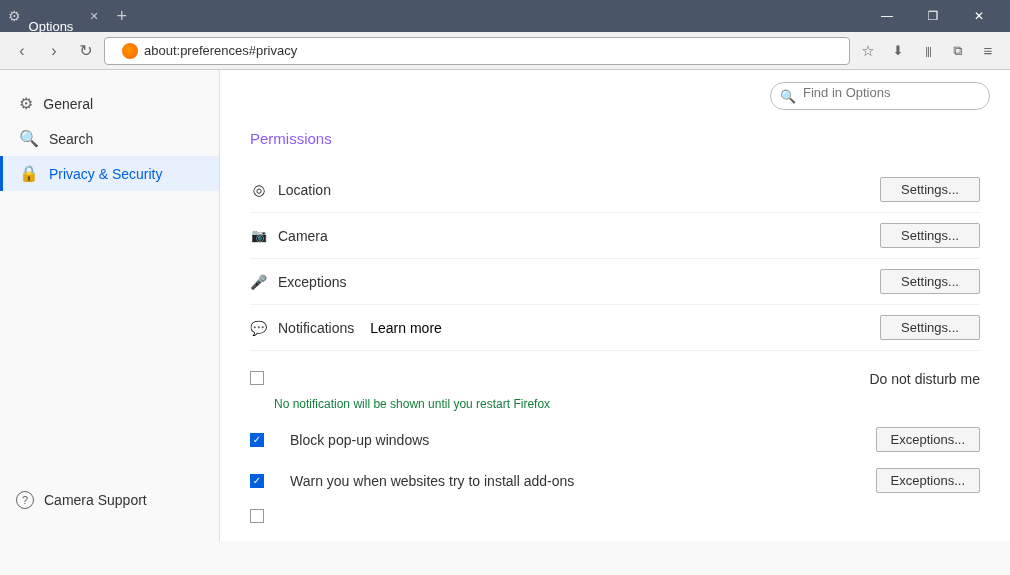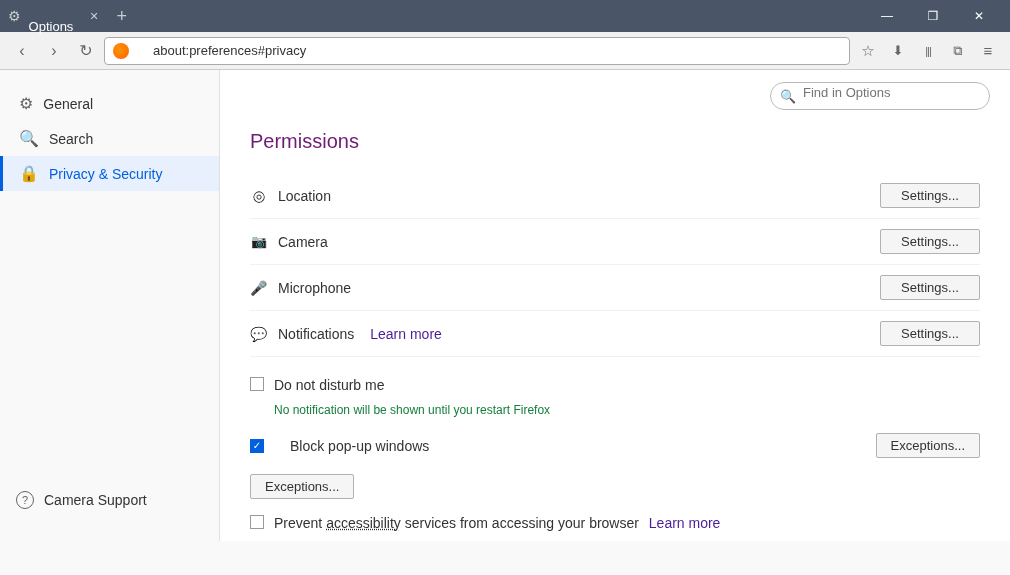--- a/index.html
+++ b/index.html
@@ -35,22 +35,22 @@
       font-size: 16px;
     }
     .address-bar {
       flex: 1;
       height: 28px;
       border: 1px solid #aaa;
       border-radius: 4px;
       background: #fff;
       display: flex;
       align-items: center;
-      padding: 0 8px;
-      gap: 24px;
+      padding: 0 17px;
+      gap: 6px;
       font-size: 13px;
       color: #333;
     }
     .firefox-logo {
       width: 16px;
       height: 16px;
       border-radius: 50%;
       background: radial-gradient(circle at 40% 40%, #ff9500, #ff6000);
       flex-shrink: 0;
     }
@@ -152,23 +152,23 @@
     }
     .find-icon {
       position: absolute;
       left: 10px;
       color: #999;
       font-size: 13px;
     }
 
     
     .section-title {
-      font-size: 20px;
+      font-size: 15px;
       font-weight: 300;
-      color: #701a75;
+      color: #8b5cf6;
       margin-bottom: 20px;
       margin-top: 40px;
     }
     .permission-row {
       display: flex;
       align-items: center;
       justify-content: space-between;
       padding: 10px 0;
       border-bottom: 1px solid #f0f0f0;
     }
@@ -184,28 +184,29 @@
       background: #f5f5f5;
       border: 1px solid #b1b1b1;
       border-radius: 2px;
       padding: 4px 14px;
       font-size: 13px;
       cursor: pointer;
       color: #333;
       min-width: 100px;
     }
 
-    .learn-more { color: #4c1d95; text-decoration: none; font-size: 14px; margin-left: 6px; }
+    .learn-more { color: #000000; text-decoration: none; font-size: 14px; margin-left: 6px; }
 
     
     .checkbox-row {
       display: flex;
       align-items: flex-start;
       padding: 8px 0;
       gap: 10px;
+      justify-content: space-between;
     }
     .checkbox-row.with-btn {
       display: flex;
       align-items: center;
       justify-content: space-between;
     }
     .checkbox-left {
       display: flex;
       align-items: center;
       gap: 26px;
@@ -344,21 +345,21 @@
       <div class="permission-left">
         <span class="permission-icon" style="font-size:13px;">📷</span>
         <span>Camera</span>
       </div>
       <button class="settings-btn">Settings...</button>
     </div>
 
     <div class="permission-row">
       <div class="permission-left">
         <span class="permission-icon" style="font-size:14px;">🎤</span>
-        <span>Microphone</span>
+        <span>Exceptions</span>
       </div>
       <button class="settings-btn">Settings...</button>
     </div>
 
     <div class="permission-row">
       <div class="permission-left">
         <span class="permission-icon" style="font-size:14px;">💬</span>
         <span>Notifications</span>
         <a href="#" class="learn-more">Learn more</a>
       </div>
@@ -375,25 +376,25 @@
 
     <div class="checkbox-row with-btn">
       <div class="checkbox-left">
         <div class="checkbox checked"></div>
         <span class="checkbox-label">Block pop-up windows</span>
       </div>
       <button class="settings-btn">Exceptions...</button>
     </div>
 
     <div class="checkbox-row with-btn">
+      <div class="checkbox-left">
+        <div class="checkbox checked"></div>
+        <span class="checkbox-label">Warn you when websites try to install add-ons</span>
+      </div>
       <button class="settings-btn">Exceptions...</button>
     </div>
 
     <div class="checkbox-row">
       <div class="checkbox"></div>
-      <span class="checkbox-label">
-        <span>Prevent </span><u>accessibility</u><span> services from accessing your browser</span>
-        <a href="#" class="learn-more">Learn more</a>
-      </span>
     </div>
 
   </div>
 </div>
 
 </body></html>

